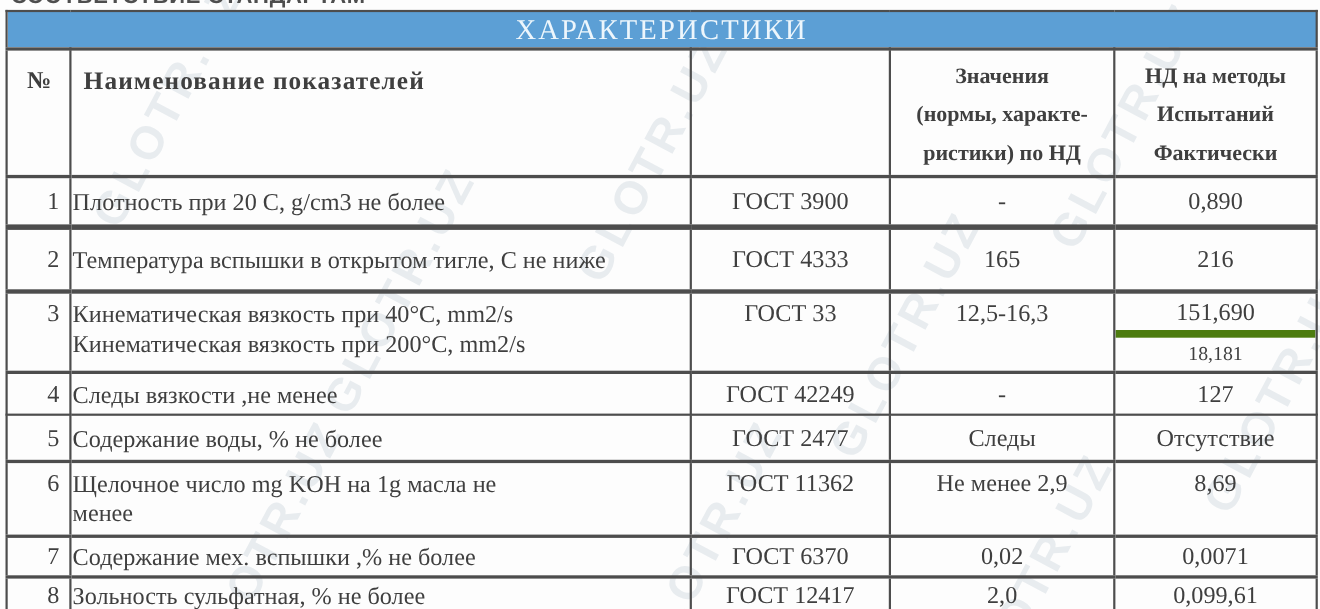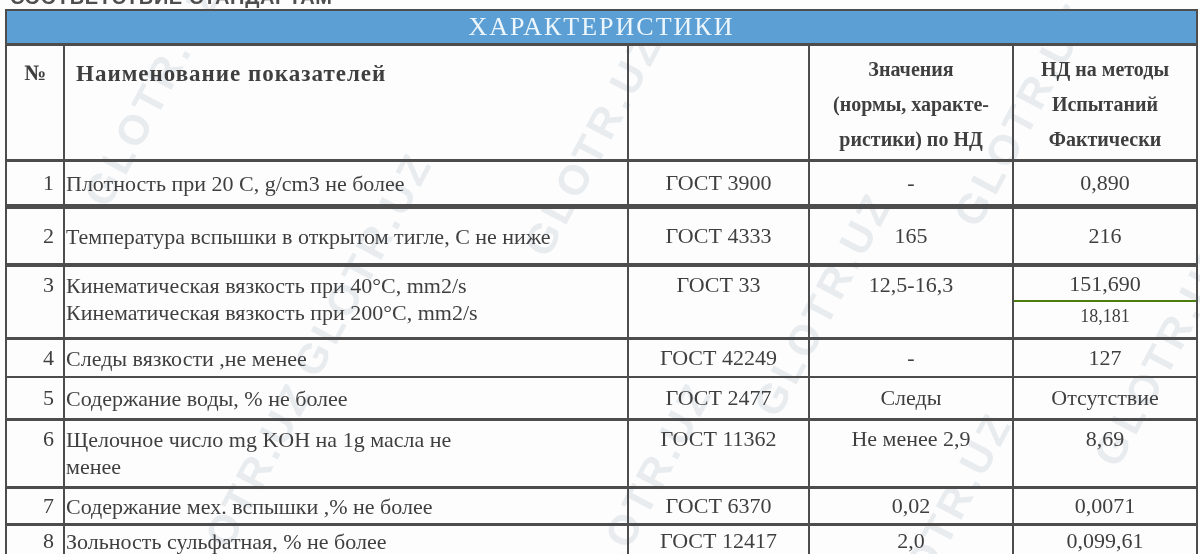--- a/index.html
+++ b/index.html
@@ -73,21 +73,21 @@
   tr.r2 td { height:52px; border-bottom-width:4px; }
   tr.r3 td { height:64px; border-bottom-width:3px; }
   tr.r4 td { height:34px; border-bottom-width:2px; }
   tr.r5 td { height:38px; border-bottom-width:3px; }
   tr.r6 td { height:59px; border-bottom-width:3px; }
   tr.r7 td { height:32px; border-bottom-width:3px; }
   tr.r8 td { height:28px; border-bottom-width:2px; }
 
   td.split { padding:0 !important; vertical-align:top; }
   .split-top {
-    height:33px; border-bottom:2px solid #4d7c0f;
+    height:33px; border-bottom:7px solid #4d7c0f;
     display:flex; align-items:center; justify-content:center; font-size:22px;
   }
   .split-bottom {
     height:28px;
     display:flex; align-items:center; justify-content:center; font-size:18px;
   }
 </style>
 </head>
 <body>
 

